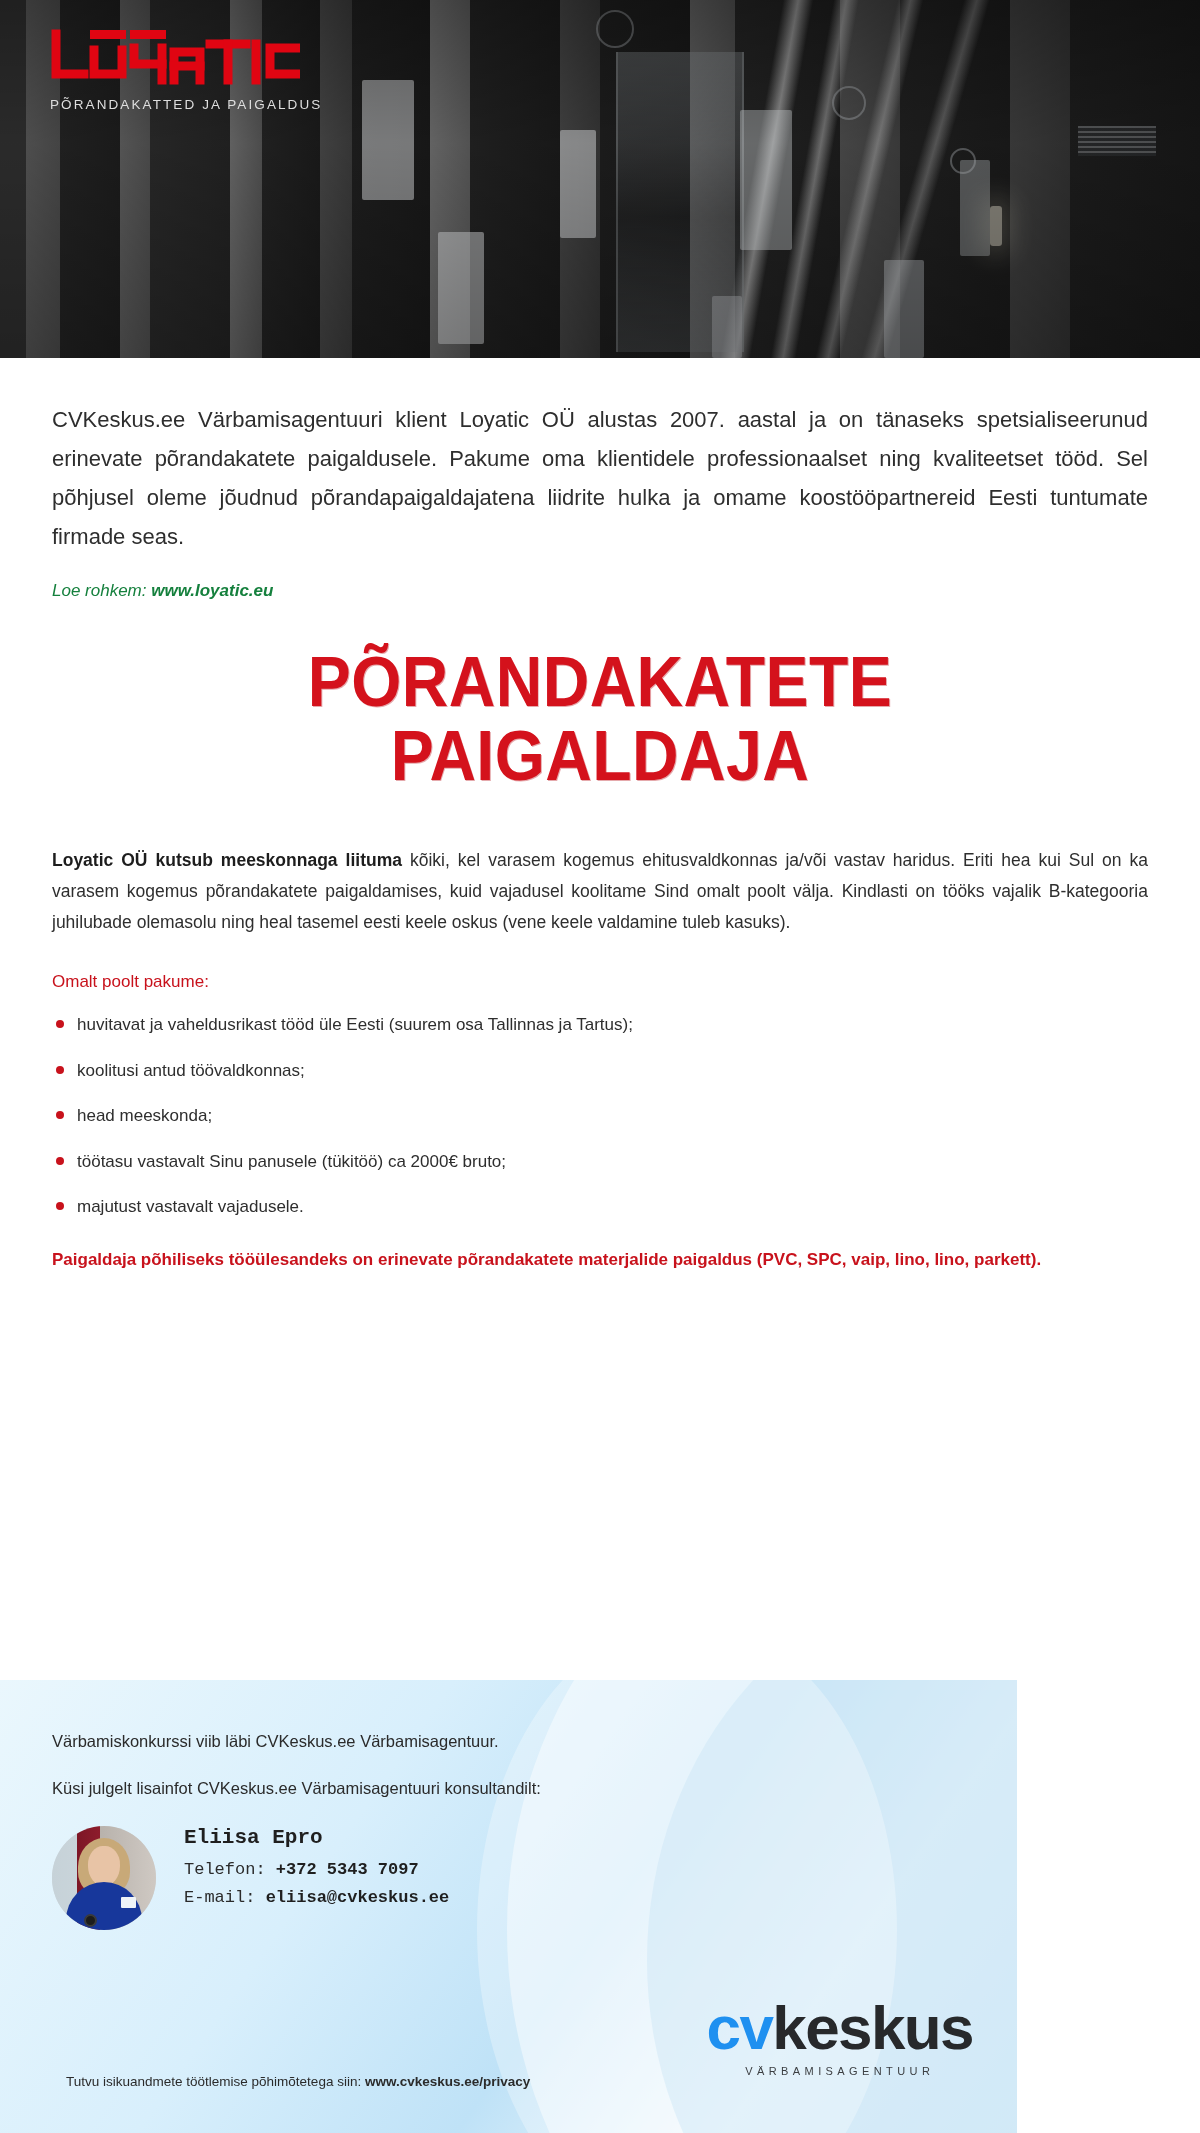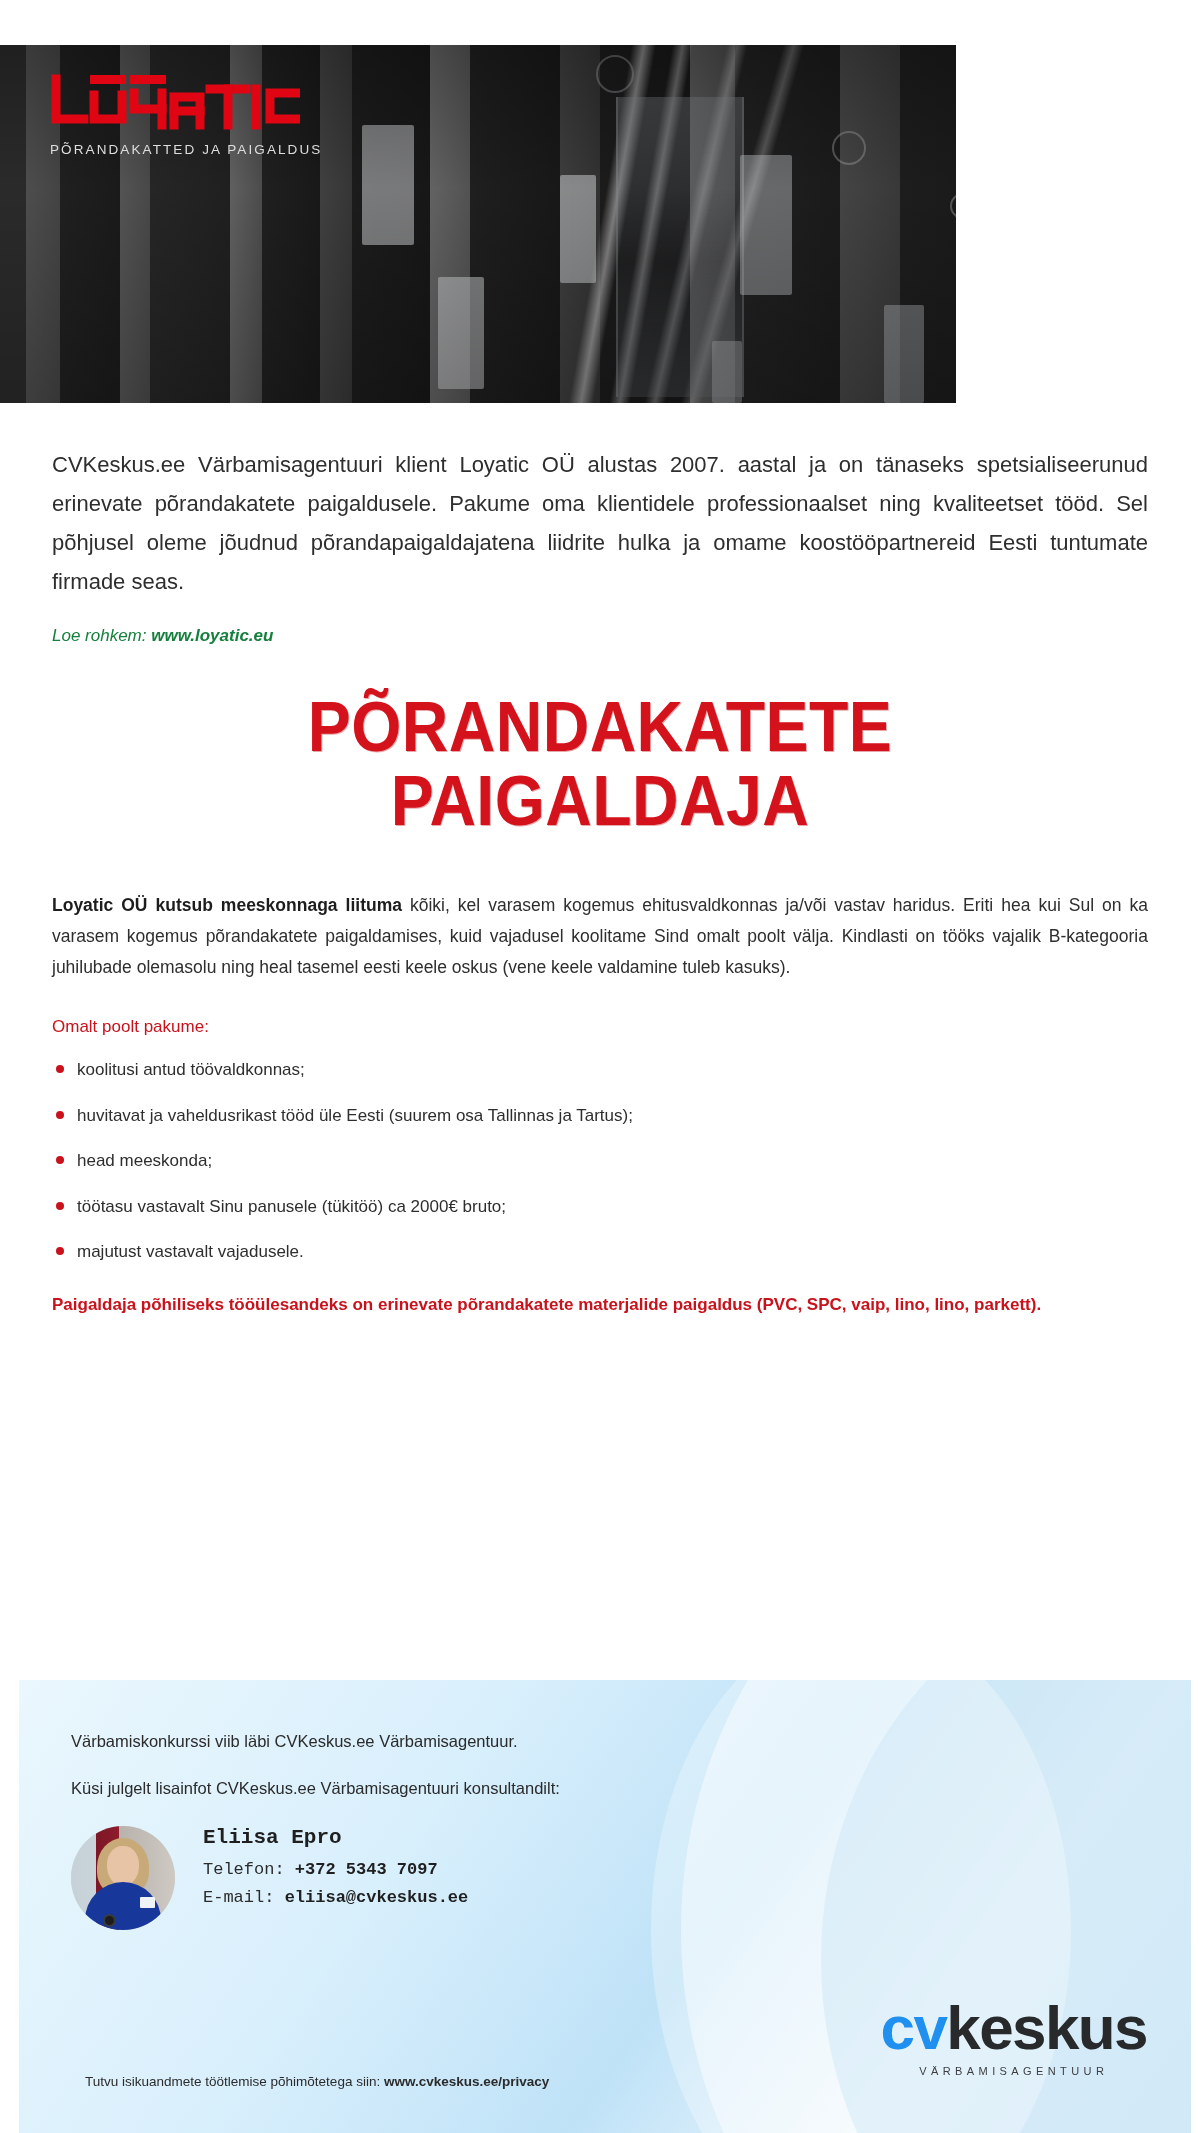--- a/index.html
+++ b/index.html
@@ -13,25 +13,24 @@
     height: 2133px;
     font-family: "Liberation Sans", sans-serif;
     color: #2b2b2b;
     overflow: hidden;
     position: relative;
   }
 
   
   .hero {
     position: relative;
-    width: 956px;
+    width: 1200px;
     height: 358px;
     overflow: hidden;
     background: #3a3a3a;
-    margin-top: 45px;
   }
   .hero-photo {
     position: absolute;
     inset: 0;
     background:
       
       linear-gradient(100deg, rgba(255,255,255,0) 62%, rgba(235,238,240,0.55) 63.2%, rgba(255,255,255,0) 64.4%),
       linear-gradient(100deg, rgba(255,255,255,0) 66%, rgba(225,230,234,0.45) 67%, rgba(255,255,255,0) 68%),
       linear-gradient(103deg, rgba(255,255,255,0) 70%, rgba(220,226,230,0.40) 71%, rgba(255,255,255,0) 72%),
       linear-gradient(106deg, rgba(255,255,255,0) 74%, rgba(215,221,226,0.34) 75%, rgba(255,255,255,0) 76%),
@@ -199,25 +198,24 @@
     font-size: 17px;
     line-height: 1.62;
     text-align: justify;
     max-width: 1098px;
   }
 
   
   .footer {
     position: absolute;
     left: 0; bottom: 0;
-    width: 1172px;
+    width: 1017px;
     height: 453px;
     overflow: hidden;
     background: linear-gradient(125deg, #eaf7fd 0%, #d8effc 34%, #bfe2f7 58%, #e9f5fc 78%, #d7edfa 100%);
-    margin-left: 19px;
   }
   .wave {
     position: absolute;
     border-radius: 50%;
   }
   .wave.w1 {
     right: -210px; top: -180px;
     width: 720px; height: 860px;
     background: rgba(255,255,255,0.46);
   }
@@ -405,22 +403,22 @@
     <span>PAIGALDAJA</span>
   </h1>
 
   <p class="pitch">
     <b>Loyatic OÜ kutsub meeskonnaga liituma</b><span> kõiki, kel varasem kogemus ehitusvaldkonnas ja/või vastav haridus. Eriti hea kui Sul on ka varasem kogemus põrandakatete paigaldamises, kuid vajadusel koolitame Sind omalt poolt välja. Kindlasti on tööks vajalik B-kategooria juhilubade olemasolu ning heal tasemel eesti keele oskus (vene keele valdamine tuleb kasuks).</span>
   </p>
 
   <p class="offer-title">Omalt poolt pakume:</p>
 
   <ul class="offer-list">
+    <li><span class="dot"></span><span>huvitavat ja vaheldusrikast tööd üle Eesti (suurem osa Tallinnas ja Tartus);</span></li>
     <li><span class="dot"></span><span>koolitusi antud töövaldkonnas;</span></li>
-    <li><span class="dot"></span><span>huvitavat ja vaheldusrikast tööd üle Eesti (suurem osa Tallinnas ja Tartus);</span></li>
     <li><span class="dot"></span><span>head meeskonda;</span></li>
     <li><span class="dot"></span><span>töötasu vastavalt Sinu panusele (tükitöö) ca 2000€ bruto;</span></li>
     <li><span class="dot"></span><span>majutust vastavalt vajadusele.</span></li>
   </ul>
 
   <p class="closing">Paigaldaja põhiliseks tööülesandeks on erinevate põrandakatete materjalide paigaldus (PVC, SPC, vaip, lino, lino, parkett).</p>
 </main>
 
 <footer class="footer">
   <div class="wave w1"></div>

